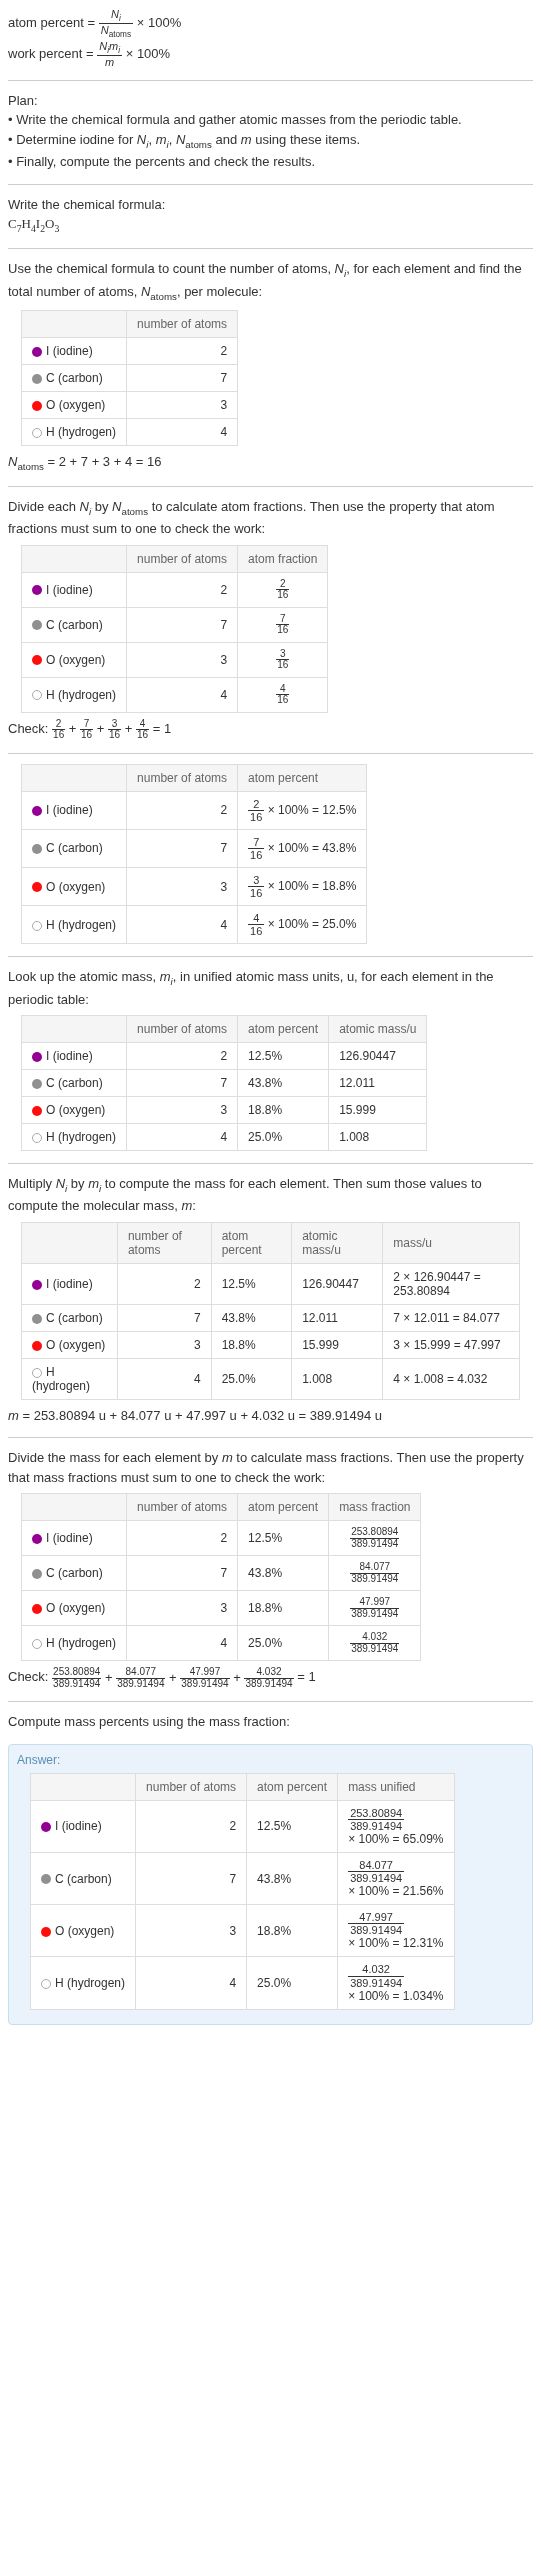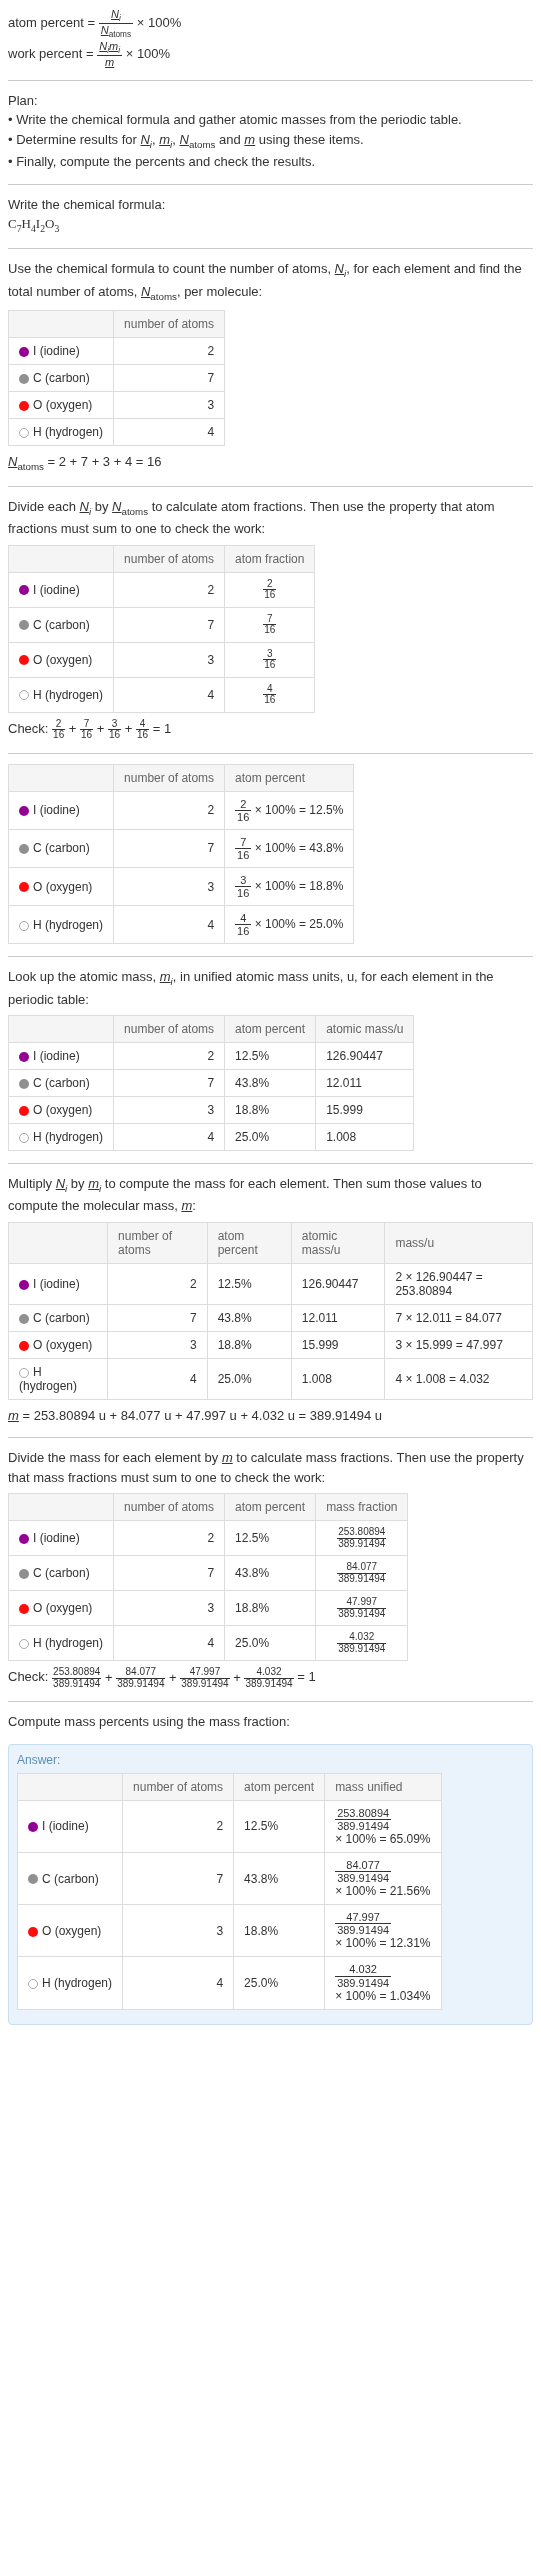--- a/index.html
+++ b/index.html
@@ -17,25 +17,25 @@
 .frac {
   display: inline-block;
   text-align: center;
   vertical-align: middle;
   font-size: 11px;
   line-height: 1.1;
 }
 .frac .num { display: block; border-bottom: 1px solid #333; padding: 0 2px; }
 .frac .den { display: block; padding: 0 2px; }
 .sub { font-size: 0.75em; vertical-align: sub; }
-.italic { font-style: italic; text-decoration: underline; }
+.italic { font-style: italic; }
 
 table {
   border-collapse: collapse;
-  margin: 6px 0;
+  margin: 6px 13px;
   font-size: 12px;
 }
 table th, table td {
   border: 1px solid #ddd;
   padding: 6px 10px;
   text-align: left;
   vertical-align: middle;
 }
 table th {
   background: #f5f5f5;
@@ -103,21 +103,21 @@
     </span>
     <span>× 100%</span>
   </div>
 </div>
 <hr>
 
 <div class="section">
   <div class="text">Plan:</div>
   <div class="text">• Write the chemical formula and gather atomic masses from the periodic table.</div>
   <div class="text">
-    <span>• Determine results for </span><span class="italic">N<span class="sub">i</span></span>, <span class="italic">m<span class="sub">i</span></span>, <span class="italic">N</span><span class="sub">atoms</span> and <span class="italic">m</span><span> using these items.</span>
+    <span>• Determine iodine for </span><span class="italic">N<span class="sub">i</span></span>, <span class="italic">m<span class="sub">i</span></span>, <span class="italic">N</span><span class="sub">atoms</span> and <span class="italic">m</span><span> using these items.</span>
   </div>
   <div class="text">• Finally, compute the percents and check the results.</div>
 </div>
 <hr>
 
 <div class="section">
   <div class="text">Write the chemical formula:</div>
   <div class="text chemformula">C<span class="sub">7</span>H<span class="sub">4</span>I<span class="sub">2</span>O<span class="sub">3</span></div>
 </div>
 <hr>

